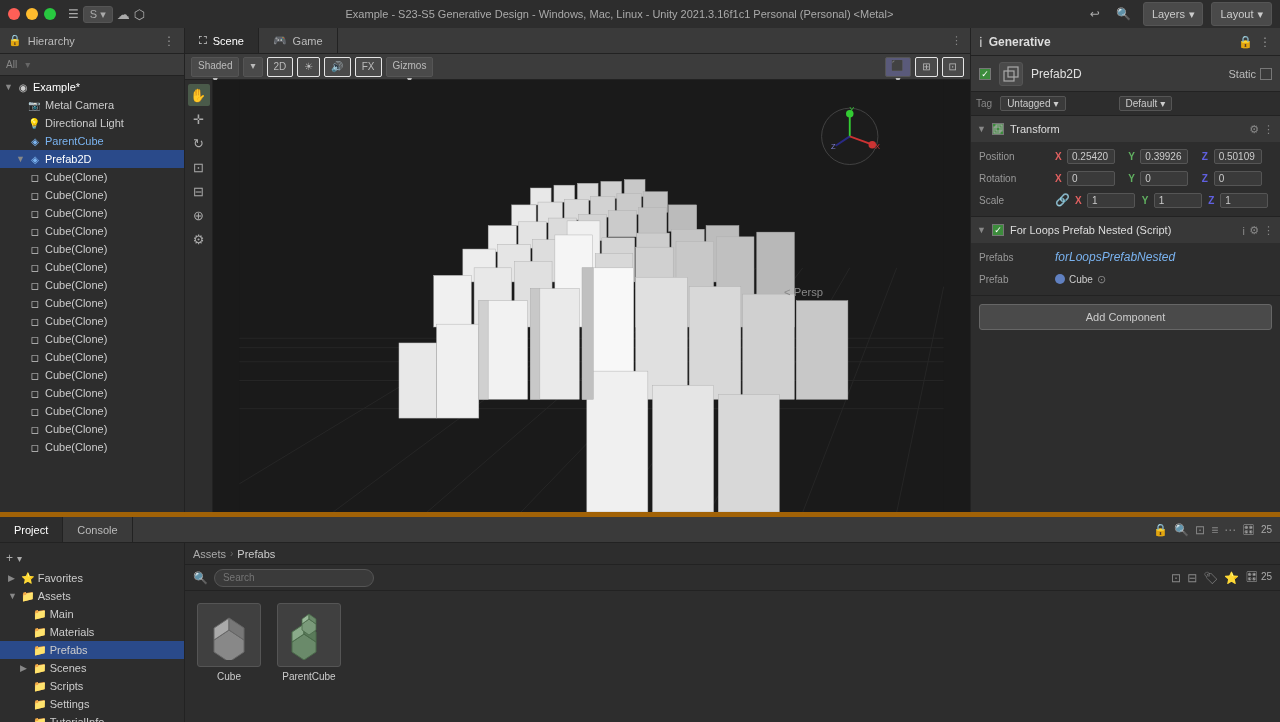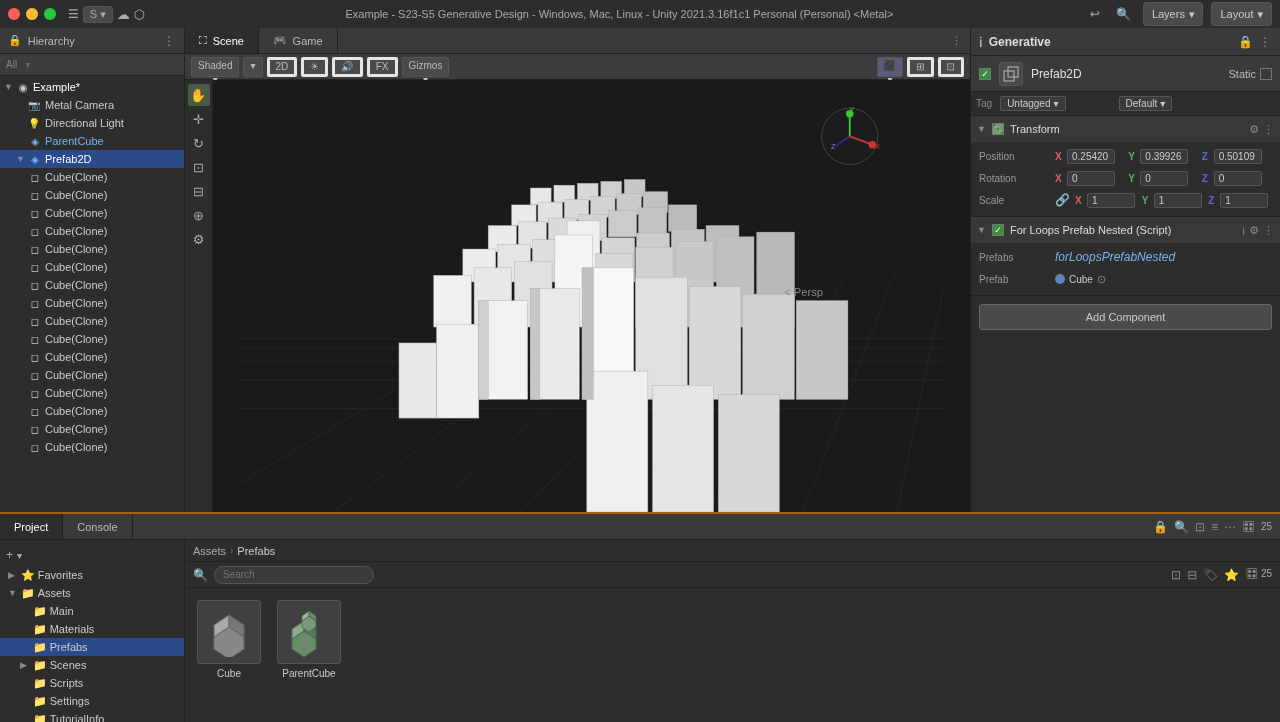--- a/index.html
+++ b/index.html
@@ -203,21 +203,21 @@
       height: 26px;
       background: #3c3c3c;
       display: flex;
       align-items: center;
       padding: 0 6px;
       gap: 4px;
       border-bottom: 1px solid #222;
     }
     .scene-tb-btn {
       background: #4a4a4a;
-      border: 3px solid #e5e5e5;
+      border: 1px solid #e5e5e5;
       color: #bbb;
       padding: 2px 6px;
       border-radius: 2px;
       cursor: pointer;
       font-size: 10px;
       height: 20px;
       display: flex;
       align-items: center;
     }
     .scene-tb-dropdown {
@@ -507,21 +507,21 @@
       cursor: pointer;
       font-size: 11px;
     }
 
     
     #bottom-panel {
       height: 210px;
       background: #2d2d2d;
       display: flex;
       flex-direction: column;
-      border-top: 2px solid #a16207;
+      border-top: 5px solid #a16207;
       flex-shrink: 0;
     }
     .bottom-tab-bar {
       height: 26px;
       background: #3a3a3a;
       display: flex;
       align-items: center;
       border-bottom: 1px solid #222;
     }
     .bottom-tab {

